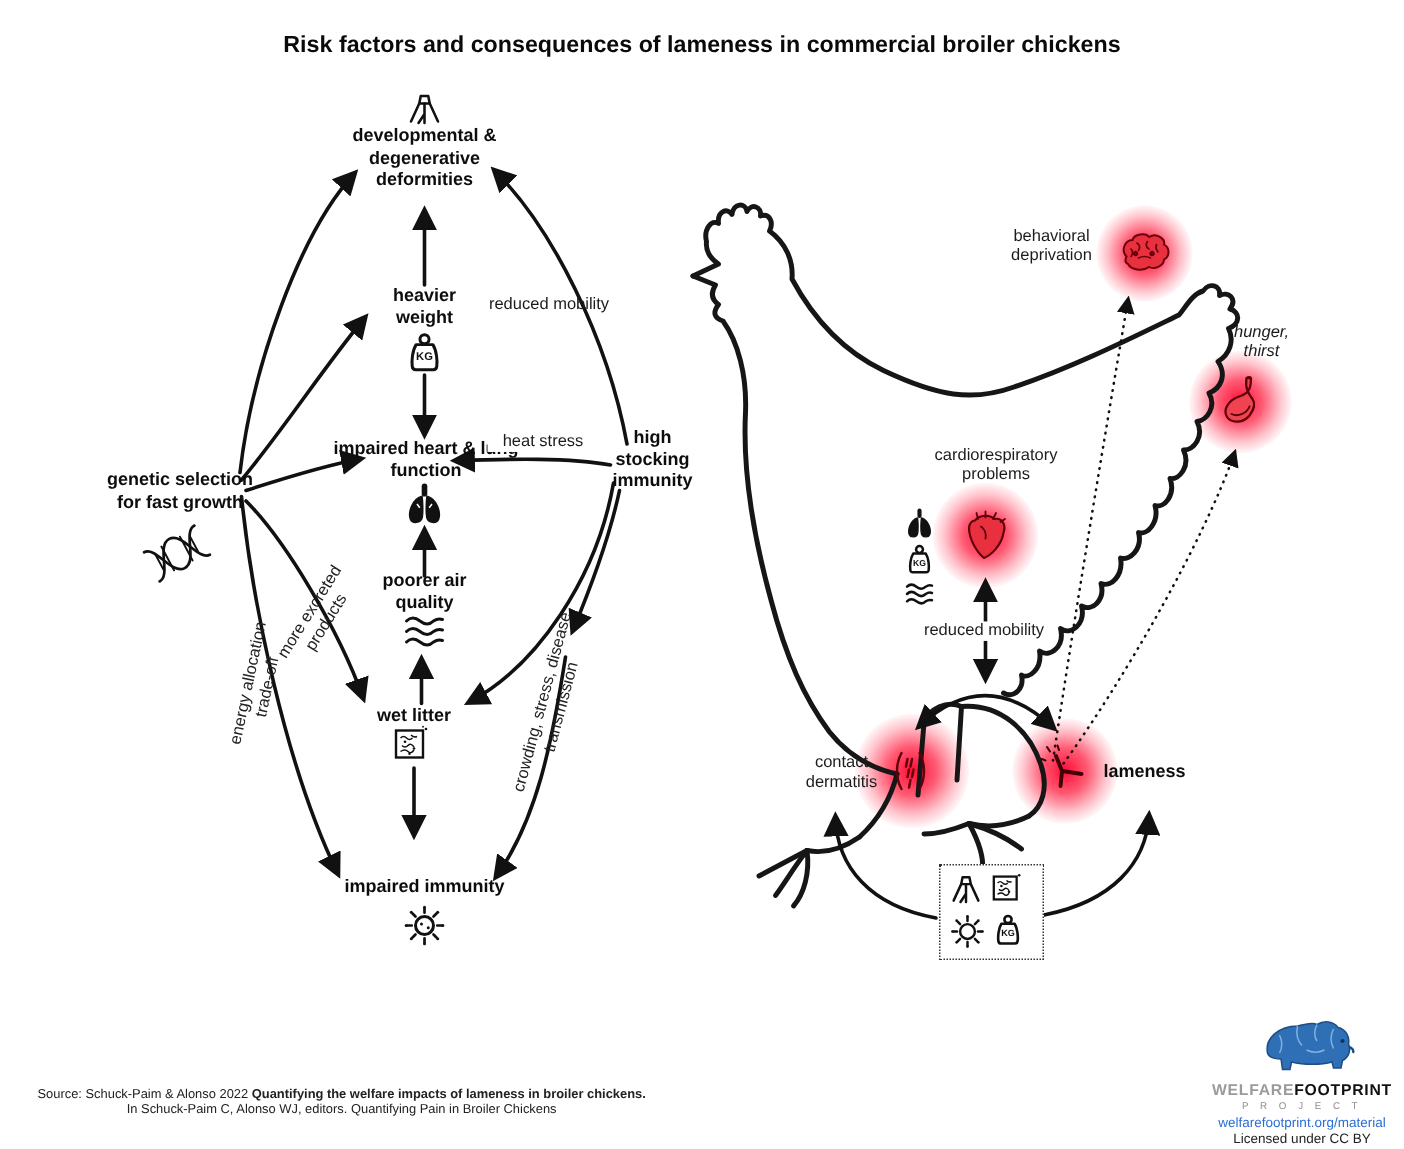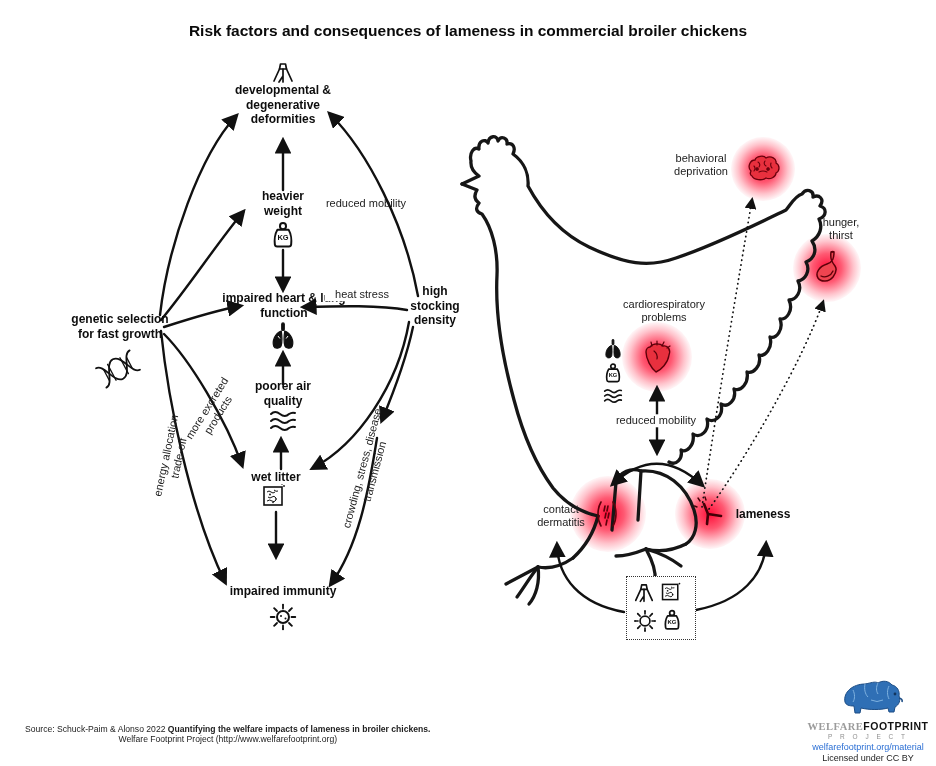--- a/index.html
+++ b/index.html
@@ -14,21 +14,21 @@
   .rot{color:#222;}
   .wbg{background:#fff;padding:0 2px;}
   .glow{position:absolute;border-radius:50%;transform:translate(-50%,-50%);
         background:radial-gradient(circle,rgba(255,0,45,.95) 0%,rgba(255,25,60,.72) 30%,
         rgba(255,80,105,.34) 55%,rgba(255,120,140,.12) 68%,rgba(255,255,255,0) 75%);}
   .icon{position:absolute;transform:translate(-50%,-50%);}
   .dashedbox{position:absolute;border:1.6px dotted #333;background:#fff;}
   .footer{position:absolute;font-size:8.6px;line-height:1.18;color:#222;white-space:nowrap;}
   .logoblock{position:absolute;text-align:center;transform:translateX(-50%);}
   .brand{font-size:10.5px;letter-spacing:.5px;white-space:nowrap;}
-  .brand .lt{color:#9b9b9b;font-weight:bold;font-family:Liberation Serif, serif;}
+  .brand .lt{color:#9b9b9b;font-weight:bold;}
   .brand .bd{color:#111;font-weight:bold;text-align:right;}
   .project{font-size:6.5px;letter-spacing:3px;color:#8f8f8f;margin-top:1px;}
   .loglink{font-size:9px;margin-top:2px;}
   .license{font-size:9px;color:#222;margin-top:1px;}
 </style>
 </head>
 <body>
 
 <div id="canvas">
 
@@ -117,30 +117,30 @@
 
   <div class="lbl bold" style="left:283px;top:105px;width:128px;">developmental &amp; degenerative deformities</div>
 
   <div class="lbl title" style="left:468px;top:31px;">Risk factors and consequences of lameness in commercial broiler chickens</div>
   <div class="lbl bold" style="left:283px;top:204px;width:66px;">heavier weight</div>
   <div class="lbl bold" style="left:284px;top:306px;width:126px;">impaired heart &amp; lung function</div>
   <div class="lbl bold" style="left:283px;top:394px;width:80px;">poorer air quality</div>
   <div class="lbl bold" style="left:276px;top:477px;width:90px;">wet litter</div>
   <div class="lbl bold" style="left:283px;top:591px;width:180px;">impaired immunity</div>
   <div class="lbl bold" style="left:120px;top:327px;width:98px;">genetic selection for fast growth</div>
-  <div class="lbl bold" style="left:435px;top:306px;width:68px;">high stocking density</div>
+  <div class="lbl bold" style="left:435px;top:306px;width:68px;">high stocking immunity</div>
 
   <div class="lbl" style="left:366px;top:204px;width:110px;">reduced mobility</div>
   <div class="lbl wbg" style="left:362px;top:295px;width:70px;">heat stress</div>
   <div class="lbl rot" style="left:173px;top:457px;width:112px;transform:translate(-50%,-50%) rotate(-78deg);">energy allocation trade-off</div>
   <div class="lbl rot" style="left:213px;top:412px;width:92px;transform:translate(-50%,-50%) rotate(-58deg);">more excreted products</div>
   <div class="lbl rot" style="left:369px;top:470px;width:132px;transform:translate(-50%,-50%) rotate(-75deg);">crowding, stress, disease transmission</div>
 
   <div class="lbl" style="left:701px;top:165px;width:82px;">behavioral deprivation</div>
-  <div class="lbl" style="left:841px;top:229px;width:46px;">hunger, thirst</div>
+  <div class="lbl" style="left:841px;top:229px;width:46px;font-style:italic;">hunger, thirst</div>
   <div class="lbl" style="left:664px;top:311px;width:108px;">cardiorespiratory problems</div>
   <div class="lbl wbg" style="left:656px;top:421px;white-space:nowrap;">reduced mobility</div>
   <div class="lbl" style="left:561px;top:516px;width:62px;">contact dermatitis</div>
   <div class="lbl bold" style="left:763px;top:514px;white-space:nowrap;">lameness</div>
 
   <div class="dashedbox" style="left:626px;top:576px;width:68px;height:62px;"></div>
 
   <svg class="icon" style="left:283px;top:74px;" width="24" height="24" viewBox="0 0 24 24">
     <g fill="none" stroke="#111" stroke-width="1.7" stroke-linecap="round" stroke-linejoin="round">
       <path d="M9.5,2 h5 l1,5 h-7 z"></path>
@@ -318,21 +318,21 @@
   <svg class="icon" style="left:672px;top:620px;" width="22" height="22" viewBox="0 0 24 24">
     <g fill="#fff" stroke="#111" stroke-width="1.9" stroke-linejoin="round">
       <circle cx="12" cy="4.4" r="2.6"></circle>
       <path d="M7.2,7.5 h9.6 c2.2,3.5 2.6,9.5 2.2,12.5 a2,2 0 0 1 -2,1.8 h-10 a2,2 0 0 1 -2,-1.8 c-0.4,-3 0,-9 2.2,-12.5 z"></path>
     </g>
     <text x="12" y="16.6" font-size="6.6" font-weight="bold" text-anchor="middle" fill="#111" font-family="Liberation Sans,sans-serif">KG</text>
   </svg>
 
   <div class="footer" style="left:25px;top:724px;text-align:center;">
     <div><span>Source: Schuck-Paim &amp; Alonso 2022 </span><b>Quantifying the welfare impacts of lameness in broiler chickens.</b></div>
-    <div>Welfare Footprint Project (http://www.welfarefootprint.org)</div>
+    <div>In Schuck-Paim C, Alonso WJ, editors. Quantifying Pain in Broiler Chickens</div>
   </div>
 
   <div class="logoblock" style="left:868px;top:678px;width:150px;">
     <svg width="74" height="38" viewBox="0 0 74 38" style="position:static;transform:none;">
       <g fill="#2f6fb5" stroke="#245documentation"></g>
       <path d="M14,24 C12,14 22,6 34,6 C40,5 44,3 47,5 C52,2 58,3 61,7 C66,8 69,13 68,18 C70,22 68,27 64,29 L63,34 L58,34 L57,30 C50,32 38,32 30,30 L29,35 L24,35 L23,28 C18,28 15,27 14,24 z" fill="#2f6fb5" stroke="#1d4d85" stroke-width="1"></path>
       <path d="M47,5 C45,9 45,13 47,16 M34,6 C33,11 34,16 37,19 M58,8 C56,12 56,17 58,21 M22,12 C24,16 24,21 22,24 M40,22 q6,3 12,0" fill="none" stroke="#7fb2e0" stroke-width="1"></path>
       <circle cx="64" cy="16" r="1.4" fill="#12355e"></circle>
       <path d="M68,20 q4,1 3,4" fill="none" stroke="#1d4d85" stroke-width="1.6"></path>
     </svg>

